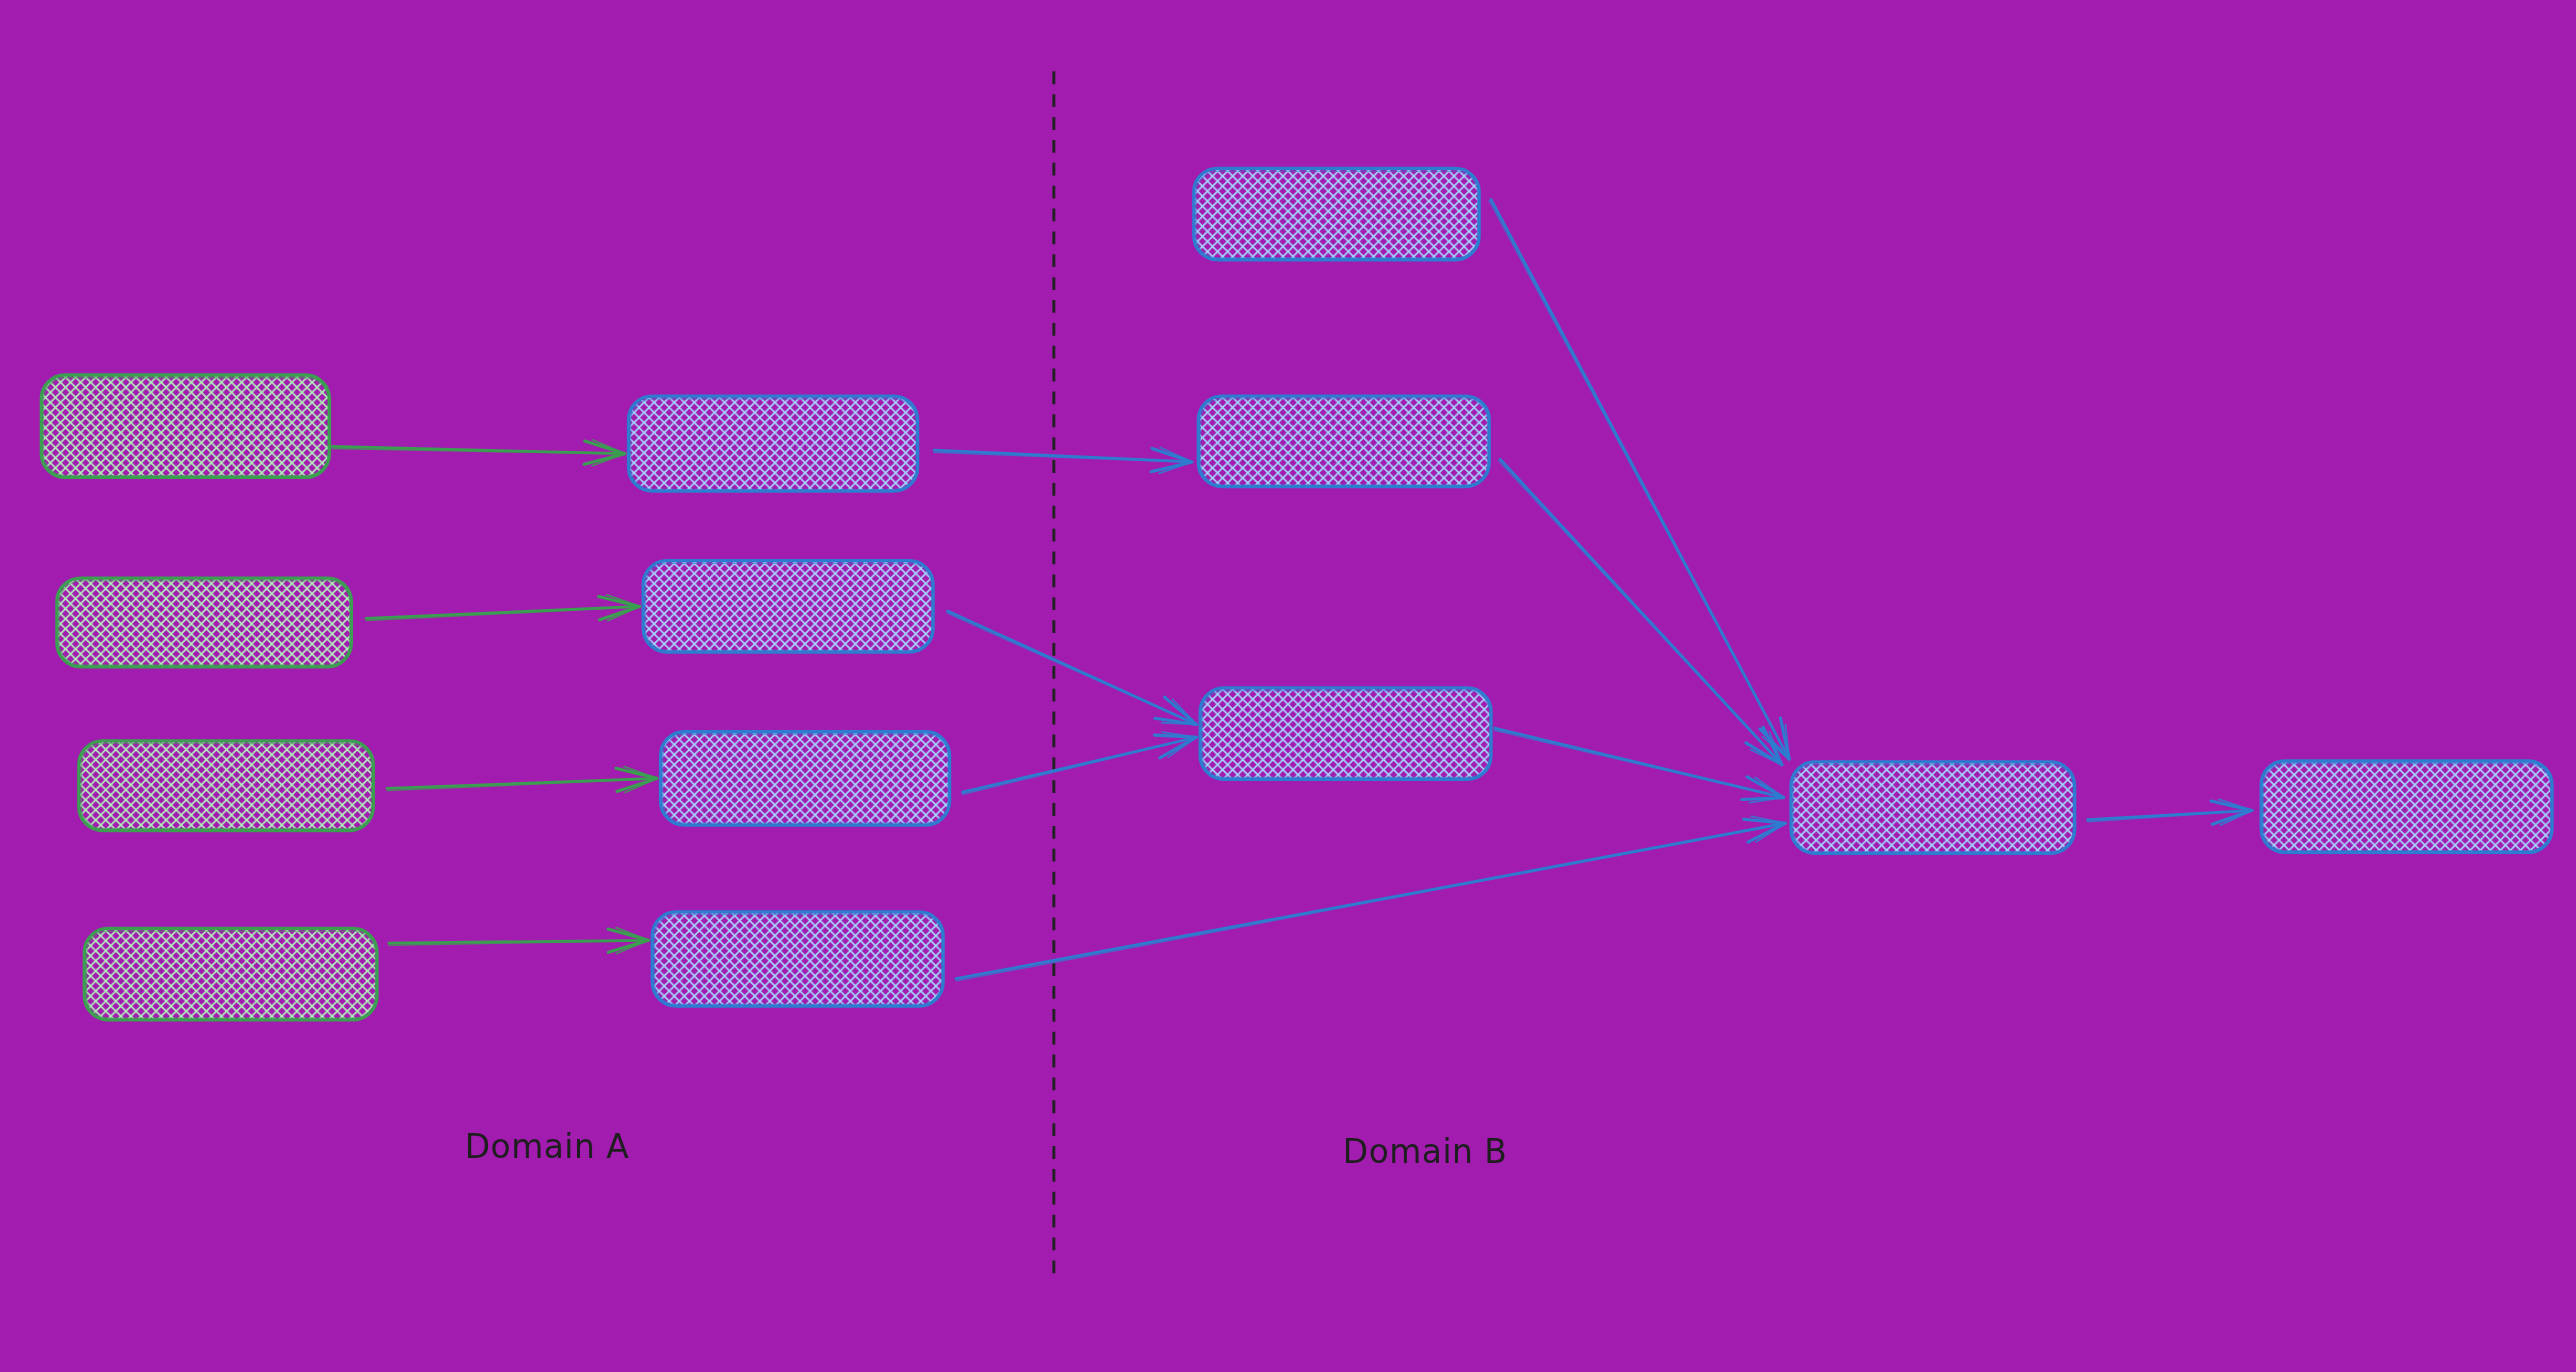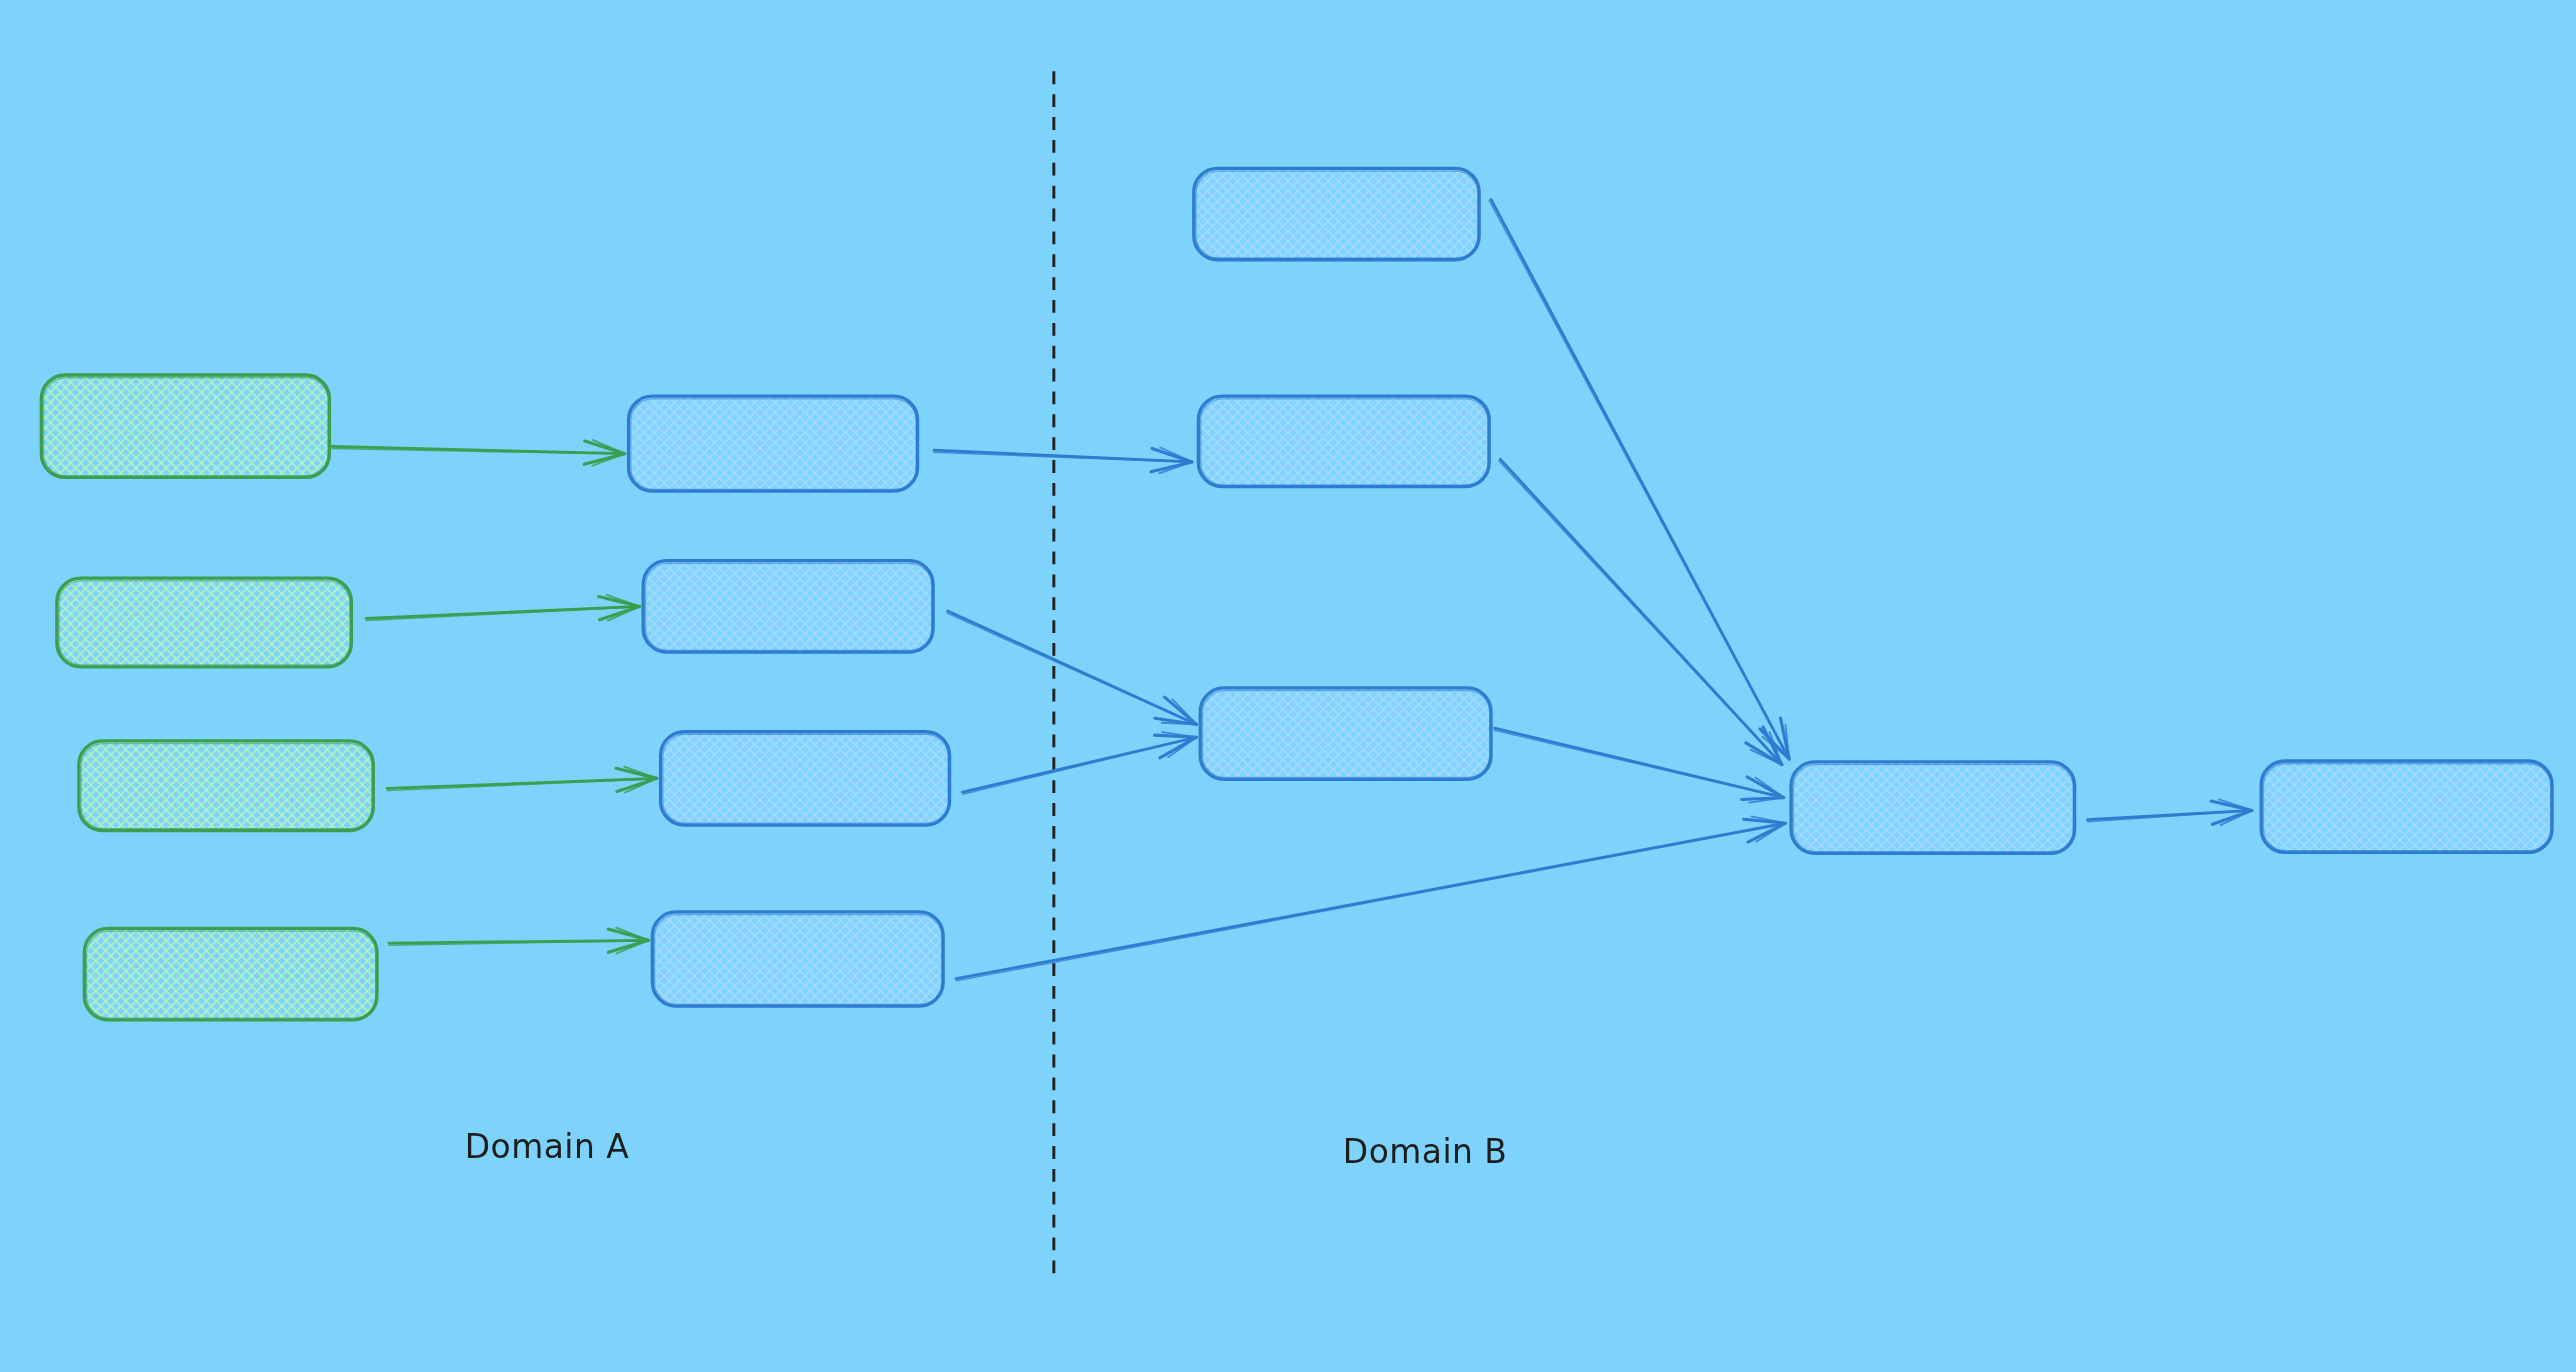--- a/index.html
+++ b/index.html
@@ -5,21 +5,21 @@
   html, body {
     margin: 0;
     padding: 0;
     background: #ffffff;
     font-family: "DejaVu Sans", sans-serif;
   }
   #stage {
     position: relative;
     width: 2576px;
     height: 1372px;
-    background: #7dd3fc;
+    background: #a21caf;
     overflow: hidden;
   }
   #diagram-svg {
     position: absolute;
     inset: 0;
     width: 100%;
     height: 100%;
     display: block;
   }
   .canvas-label {

